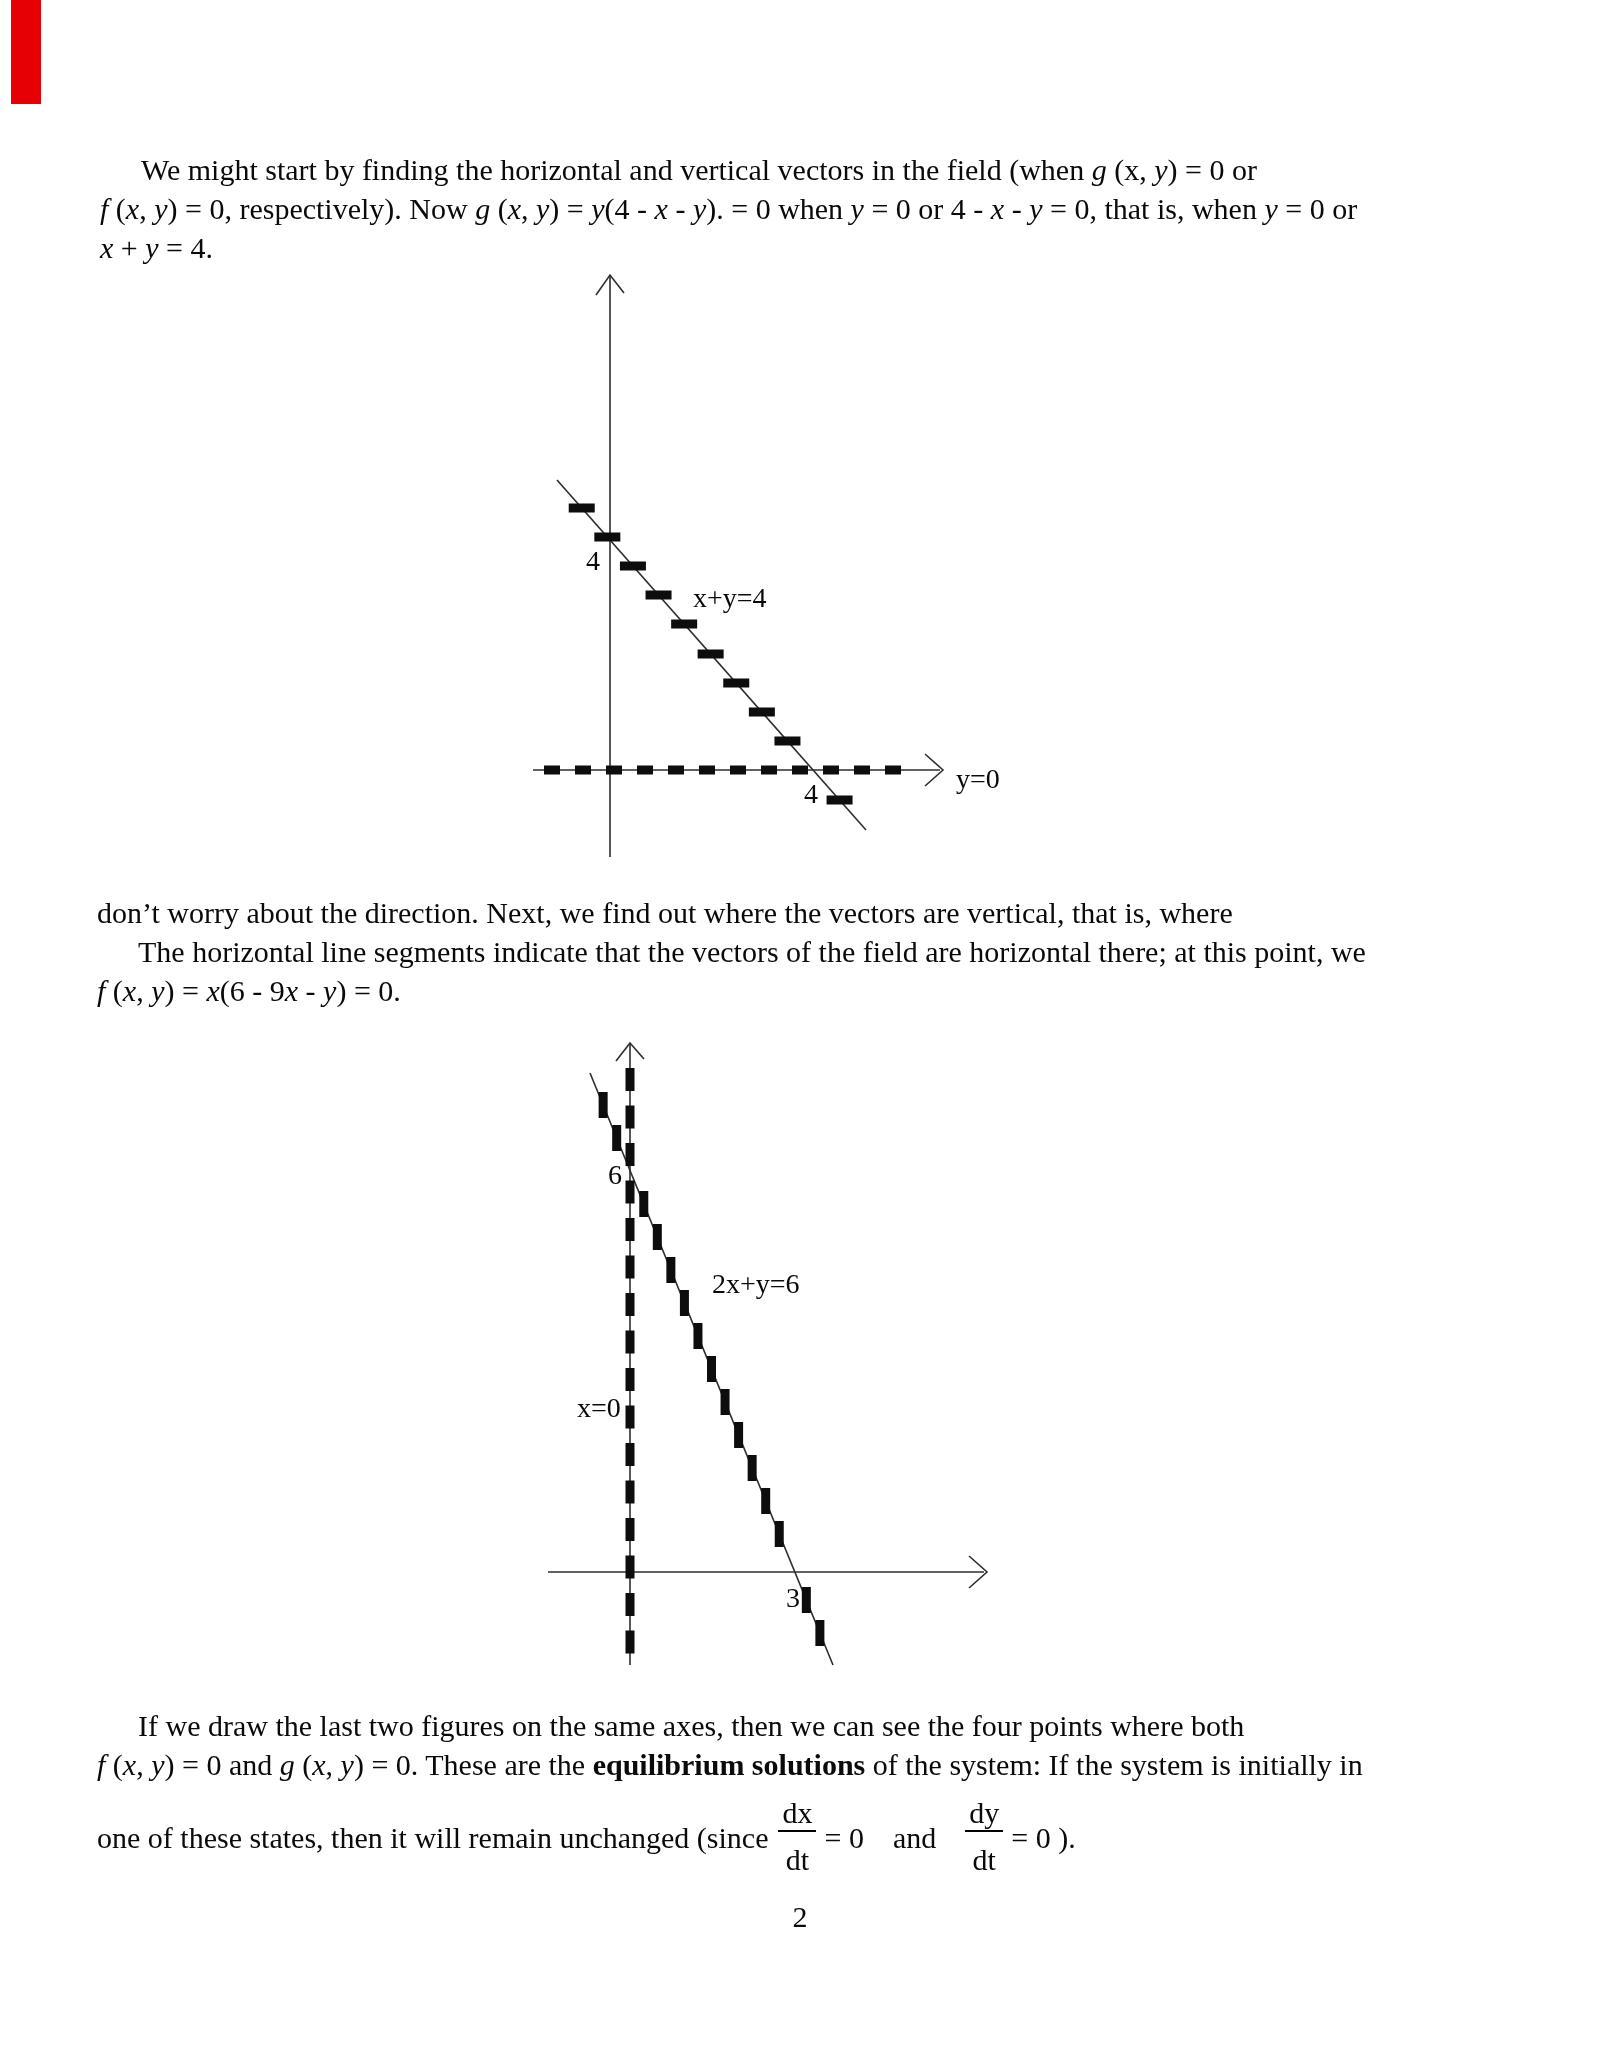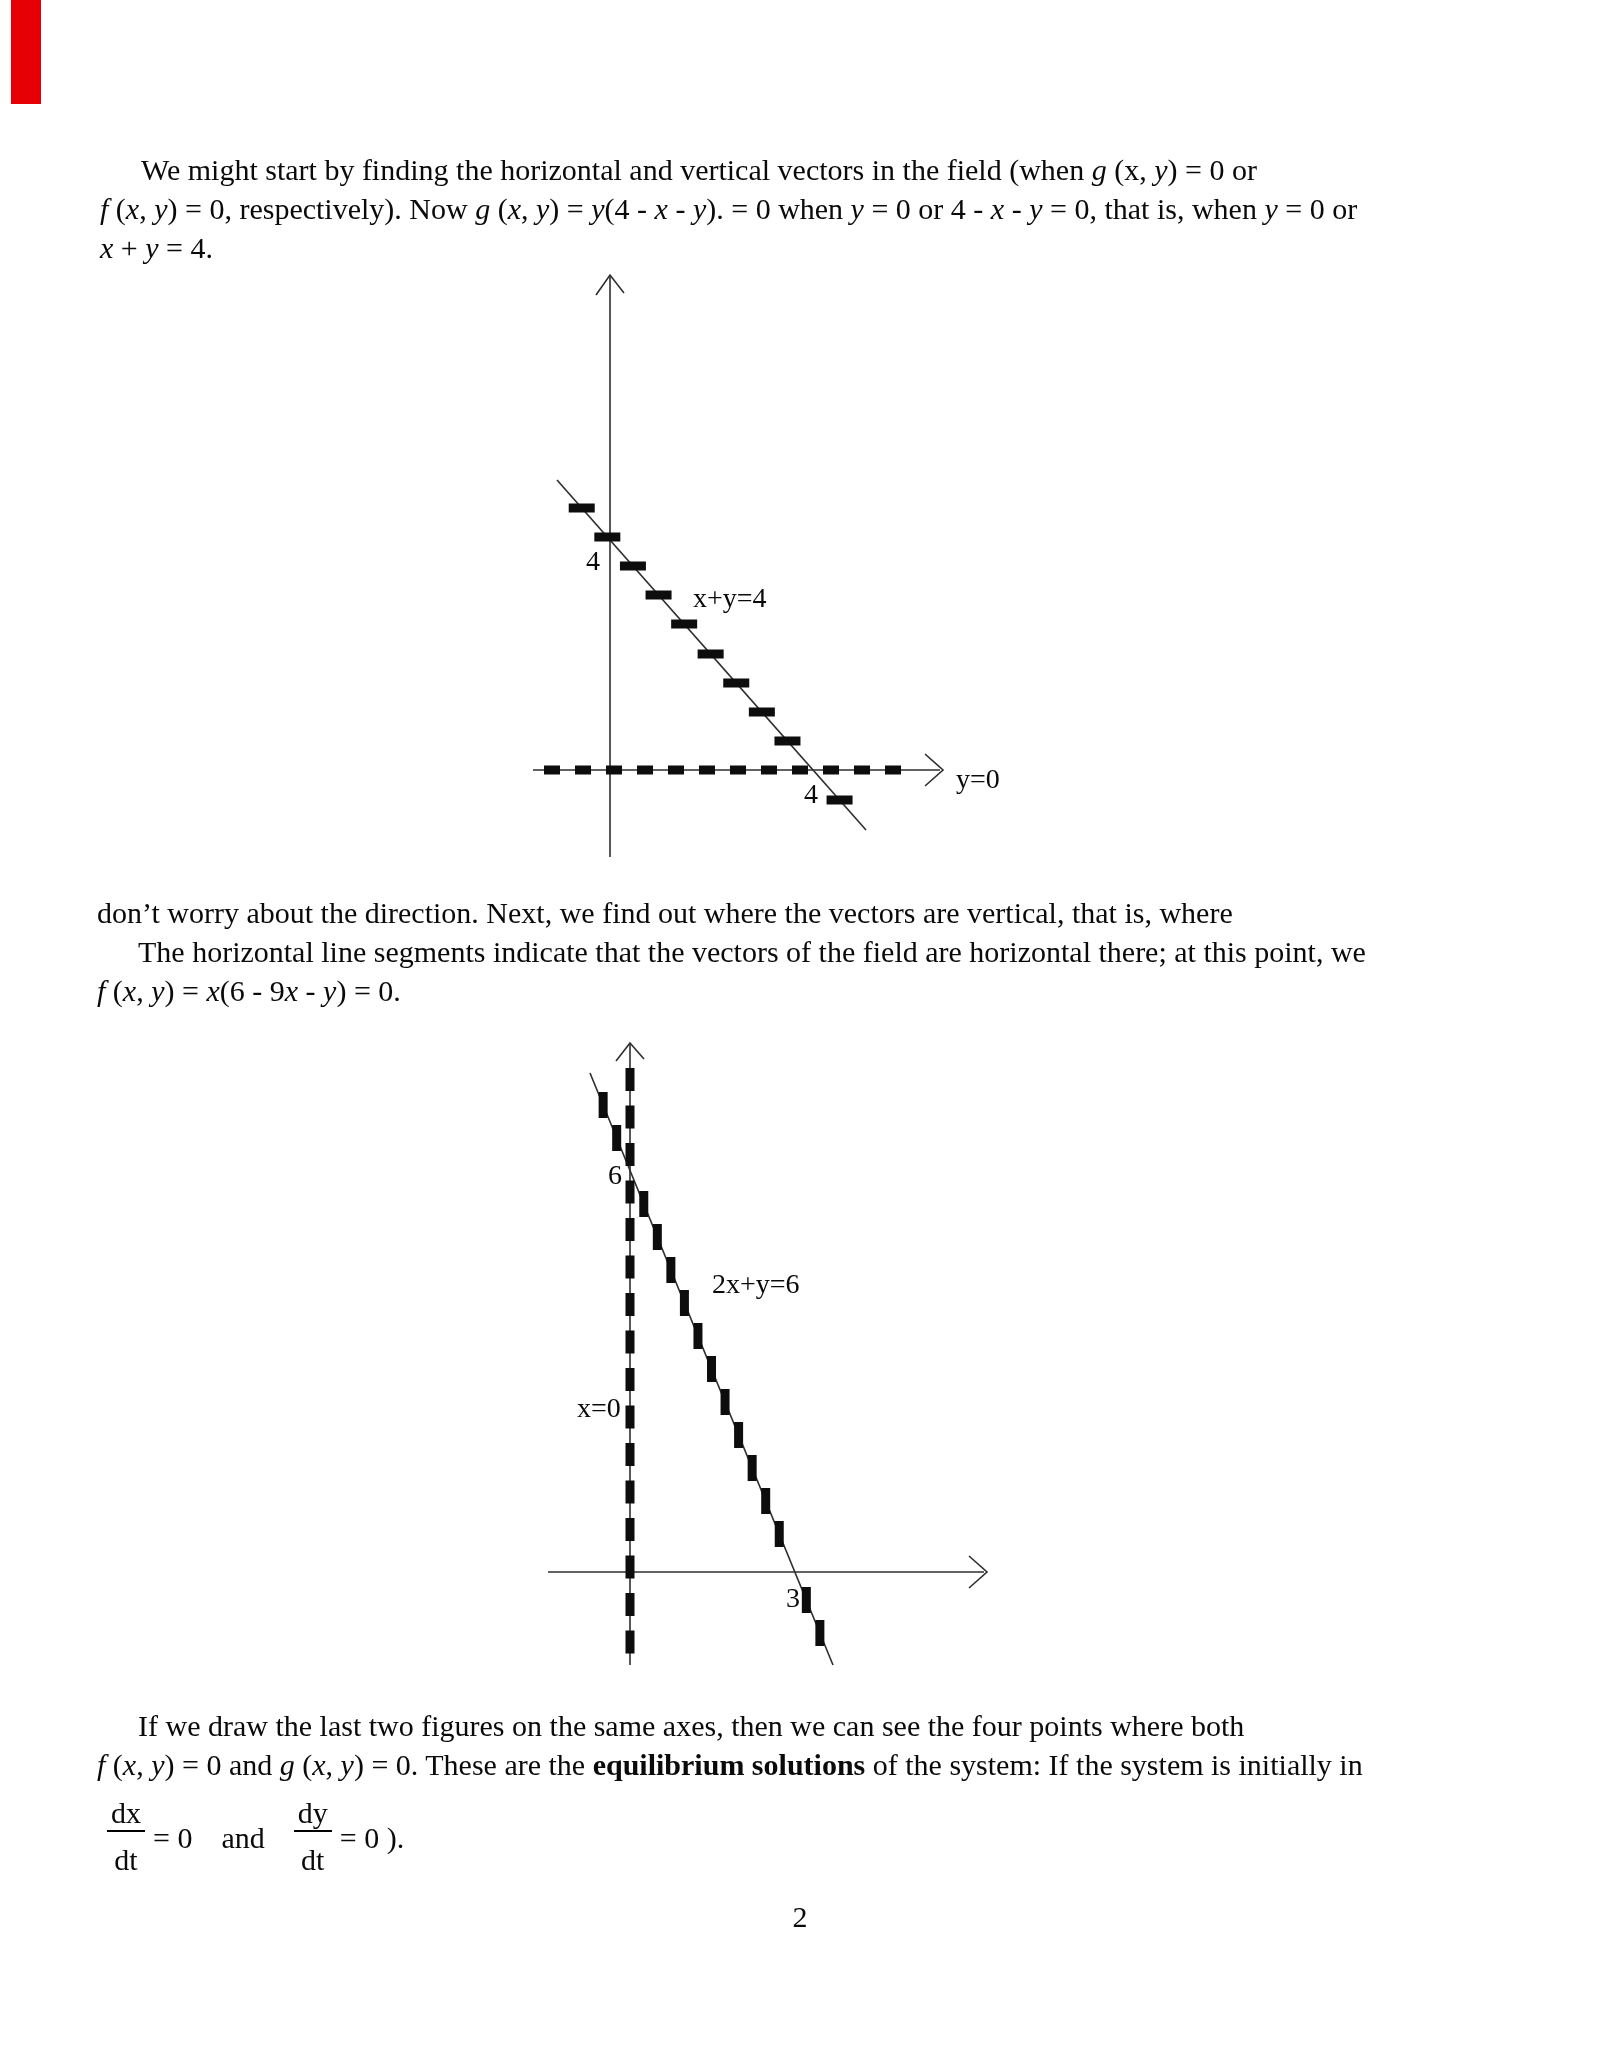--- a/index.html
+++ b/index.html
@@ -113,20 +113,21 @@
       <text x="68" y="149" fill="#0a0a0a" font-size="28" font-family="&quot;Liberation Serif&quot;, serif">6</text>
       <text x="172" y="258" fill="#0a0a0a" font-size="28" font-family="&quot;Liberation Serif&quot;, serif">2x+y=6</text>
       <text x="37" y="382" fill="#0a0a0a" font-size="28" font-family="&quot;Liberation Serif&quot;, serif">x=0</text>
       <text x="246" y="572" fill="#0a0a0a" font-size="28" font-family="&quot;Liberation Serif&quot;, serif">3</text>
     </svg>
 
   <div class="para" style="left:97px;top:1706px;">
     <div class="line indent"><span>If we draw the last two figures on the same axes, then we can see the four points where both</span></div>
     <div class="line"><span style="font-style: italic;">f</span><span> (</span><span style="font-style: italic;">x</span><span>, </span><span style="font-style: italic;">y</span><span>) = 0 and </span><span style="font-style: italic;">g</span><span> (</span><span style="font-style: italic;">x</span><span>, </span><span style="font-style: italic;">y</span><span>) = 0. These are the </span><span style="font-weight: bold;">equilibrium solutions</span><span> of the system: If the system is initially in</span></div>
     <div class="fracline">
+      <span>one of these states, then it will remain unchanged (since</span>
       <span class="frac">
         <span class="num">dx</span>
         <span class="den">dt</span>
       </span>
       <span class="eqpiece">= 0</span>
       <span class="andpiece">and</span>
       <span class="frac">
         <span class="num">dy</span>
         <span class="den">dt</span>
       </span>

